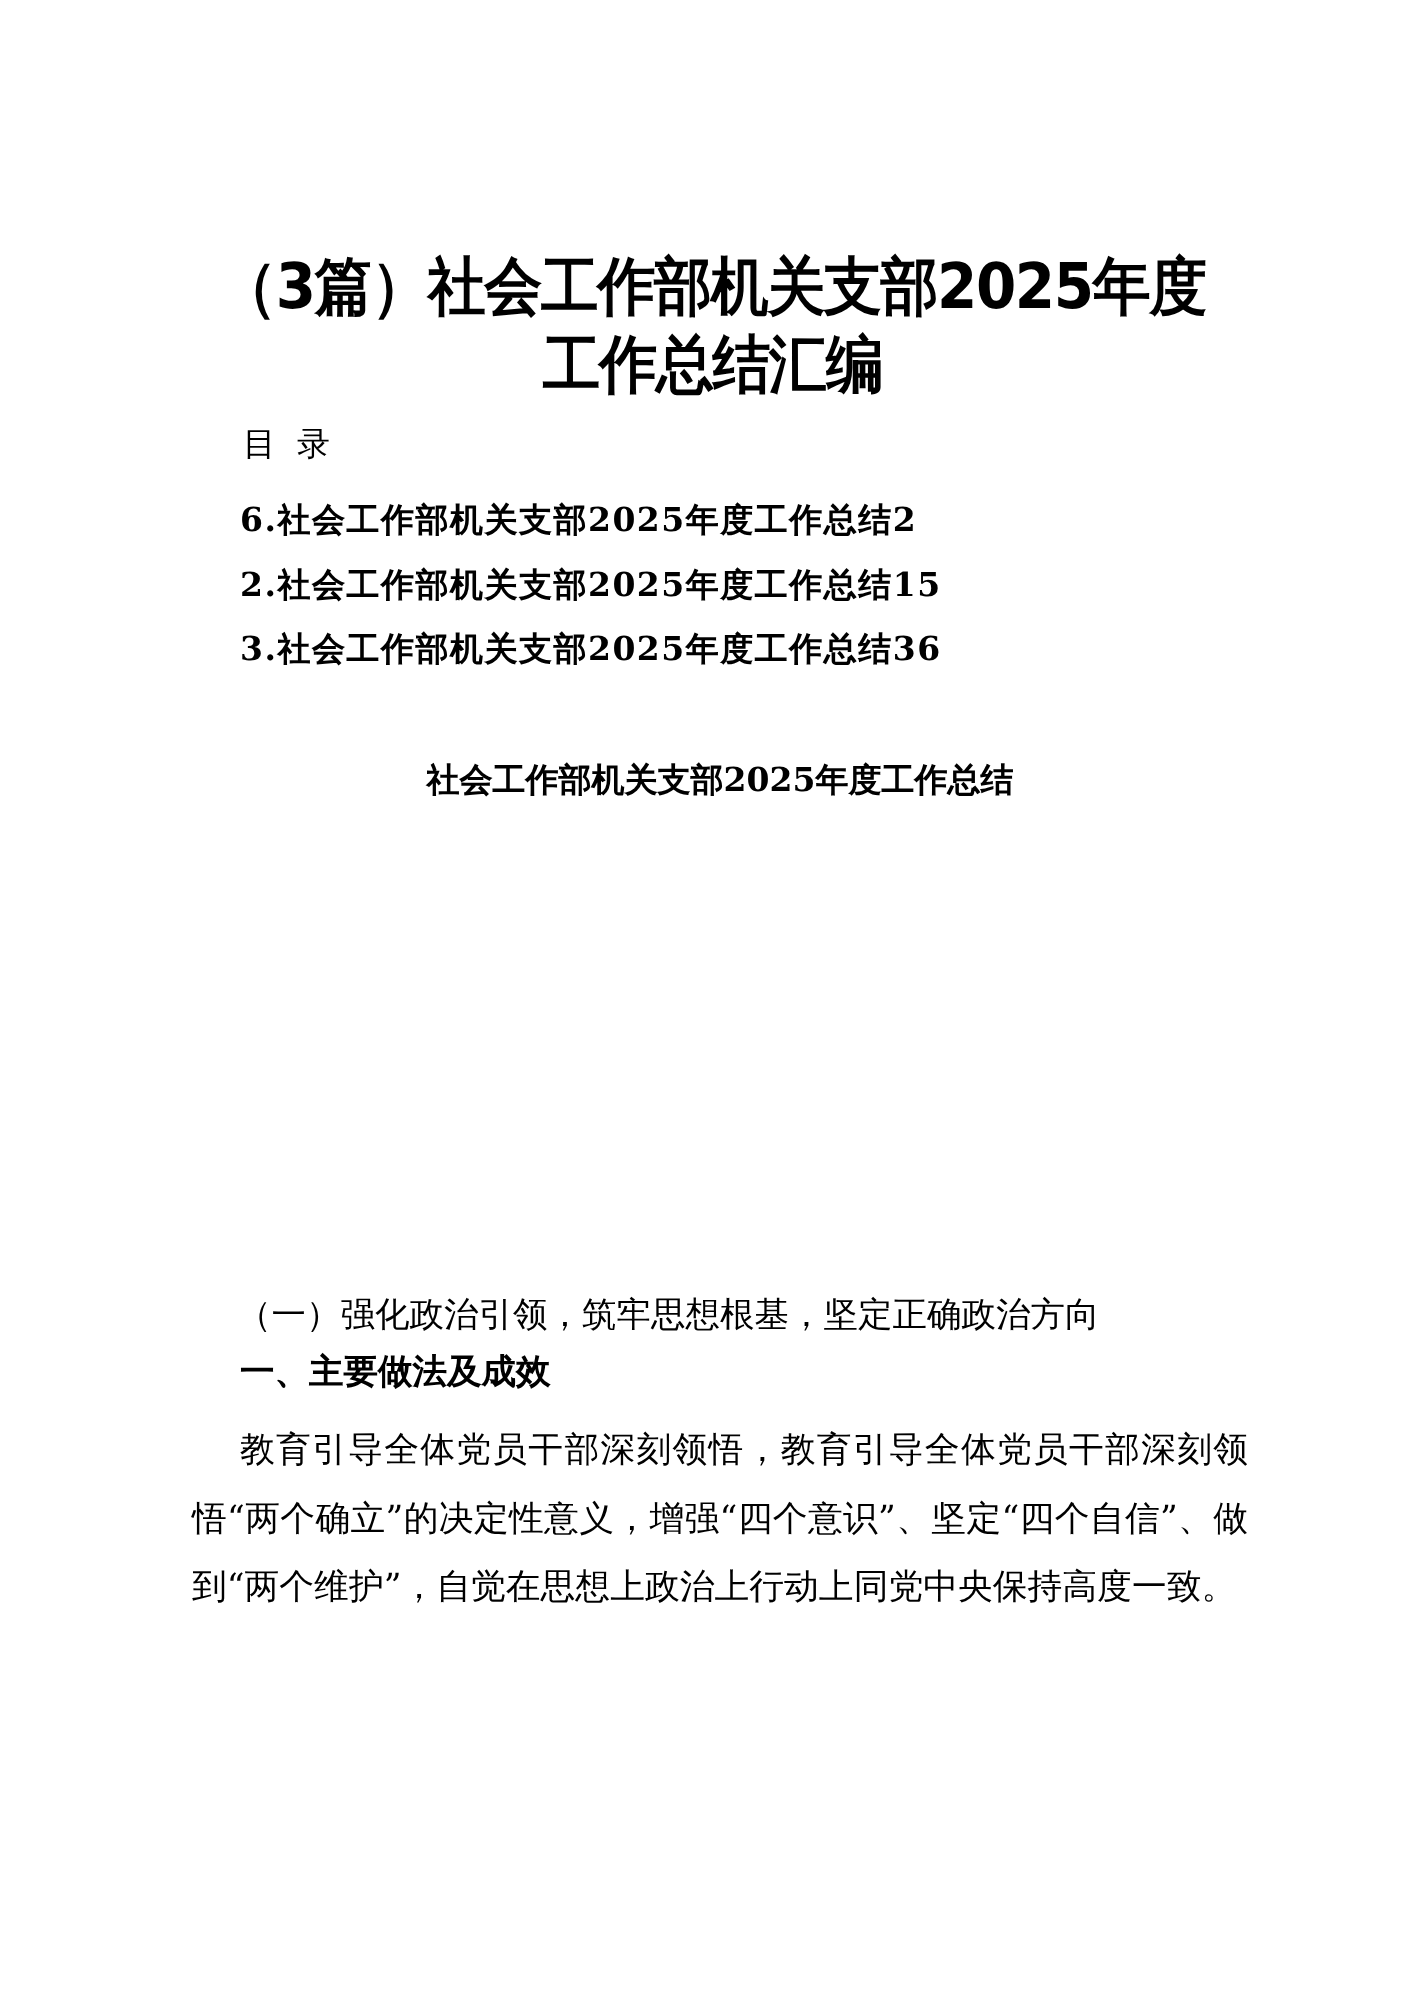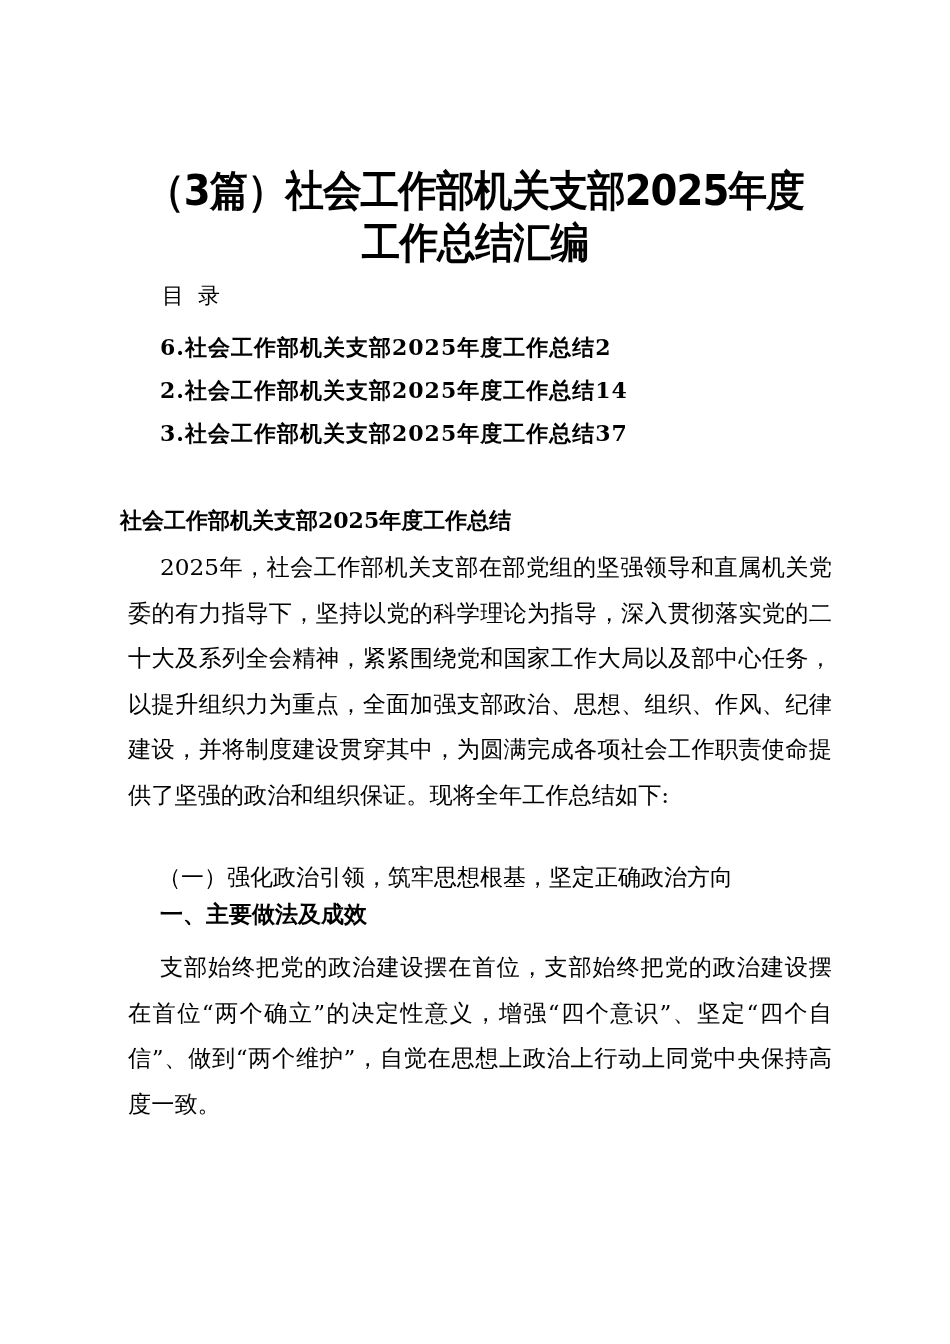--- a/index.html
+++ b/index.html
@@ -60,21 +60,21 @@
       line-height: 43px;
       height: 43px;
       white-space: nowrap;
       letter-spacing: 1px;
     }
     .section-title {
       position: absolute;
       left: 120px;
       width: 720px;
       top: 505px;
-      text-align: left;
+      text-align: center;
       font-family: "DejaVu Serif", serif;
       font-weight: bold;
       font-size: 22px;
       line-height: 30px;
     }
     .body-text {
       position: absolute;
       left: 128px;
       width: 704px;
       font-family: "DejaVu Serif", serif;
@@ -114,30 +114,29 @@
     <span>（3篇）社会工作部机关支部2025年度工作总结汇编</span>
   </div>
 
   <div class="toc-heading">目录</div>
 
   <ul class="toc-list">
     <li class="toc-item">
       <span>6.社会工作部机关支部2025年度工作总结</span><span>2</span>
     </li>
     <li class="toc-item">
-      <span>2.社会工作部机关支部2025年度工作总结</span><span>14</span>
+      <span>2.社会工作部机关支部2025年度工作总结</span><span>15</span>
     </li>
     <li class="toc-item">
-      <span>3.社会工作部机关支部2025年度工作总结</span><span>37</span>
+      <span>3.社会工作部机关支部2025年度工作总结</span><span>36</span>
     </li>
   </ul>
 
   <div class="section-title">社会工作部机关支部2025年度工作总结</div>
 
-  <p class="body-text para-intro">2025年，社会工作部机关支部在部党组的坚强领导和直属机关党委的有力指导下，坚持以党的科学理论为指导，深入贯彻落实党的二十大及系列全会精神，紧紧围绕党和国家工作大局以及部中心任务，以提升组织力为重点，全面加强支部政治、思想、组织、作风、纪律建设，并将制度建设贯穿其中，为圆满完成各项社会工作职责使命提供了坚强的政治和组织保证。现将全年工作总结如下:</p>
 
   <div class="heading-1">一、主要做法及成效</div>
 
   <div class="heading-2">（一）强化政治引领，筑牢思想根基，坚定正确政治方向</div>
 
-  <p class="body-text para-2">支部始终把党的政治建设摆在首位，支部始终把党的政治建设摆在首位“两个确立”的决定性意义，增强“四个意识”、坚定“四个自信”、做到“两个维护”，自觉在思想上政治上行动上同党中央保持高度一致。</p>
+  <p class="body-text para-2">教育引导全体党员干部深刻领悟，教育引导全体党员干部深刻领悟“两个确立”的决定性意义，增强“四个意识”、坚定“四个自信”、做到“两个维护”，自觉在思想上政治上行动上同党中央保持高度一致。</p>
 
 </div>
 
 </body></html>

